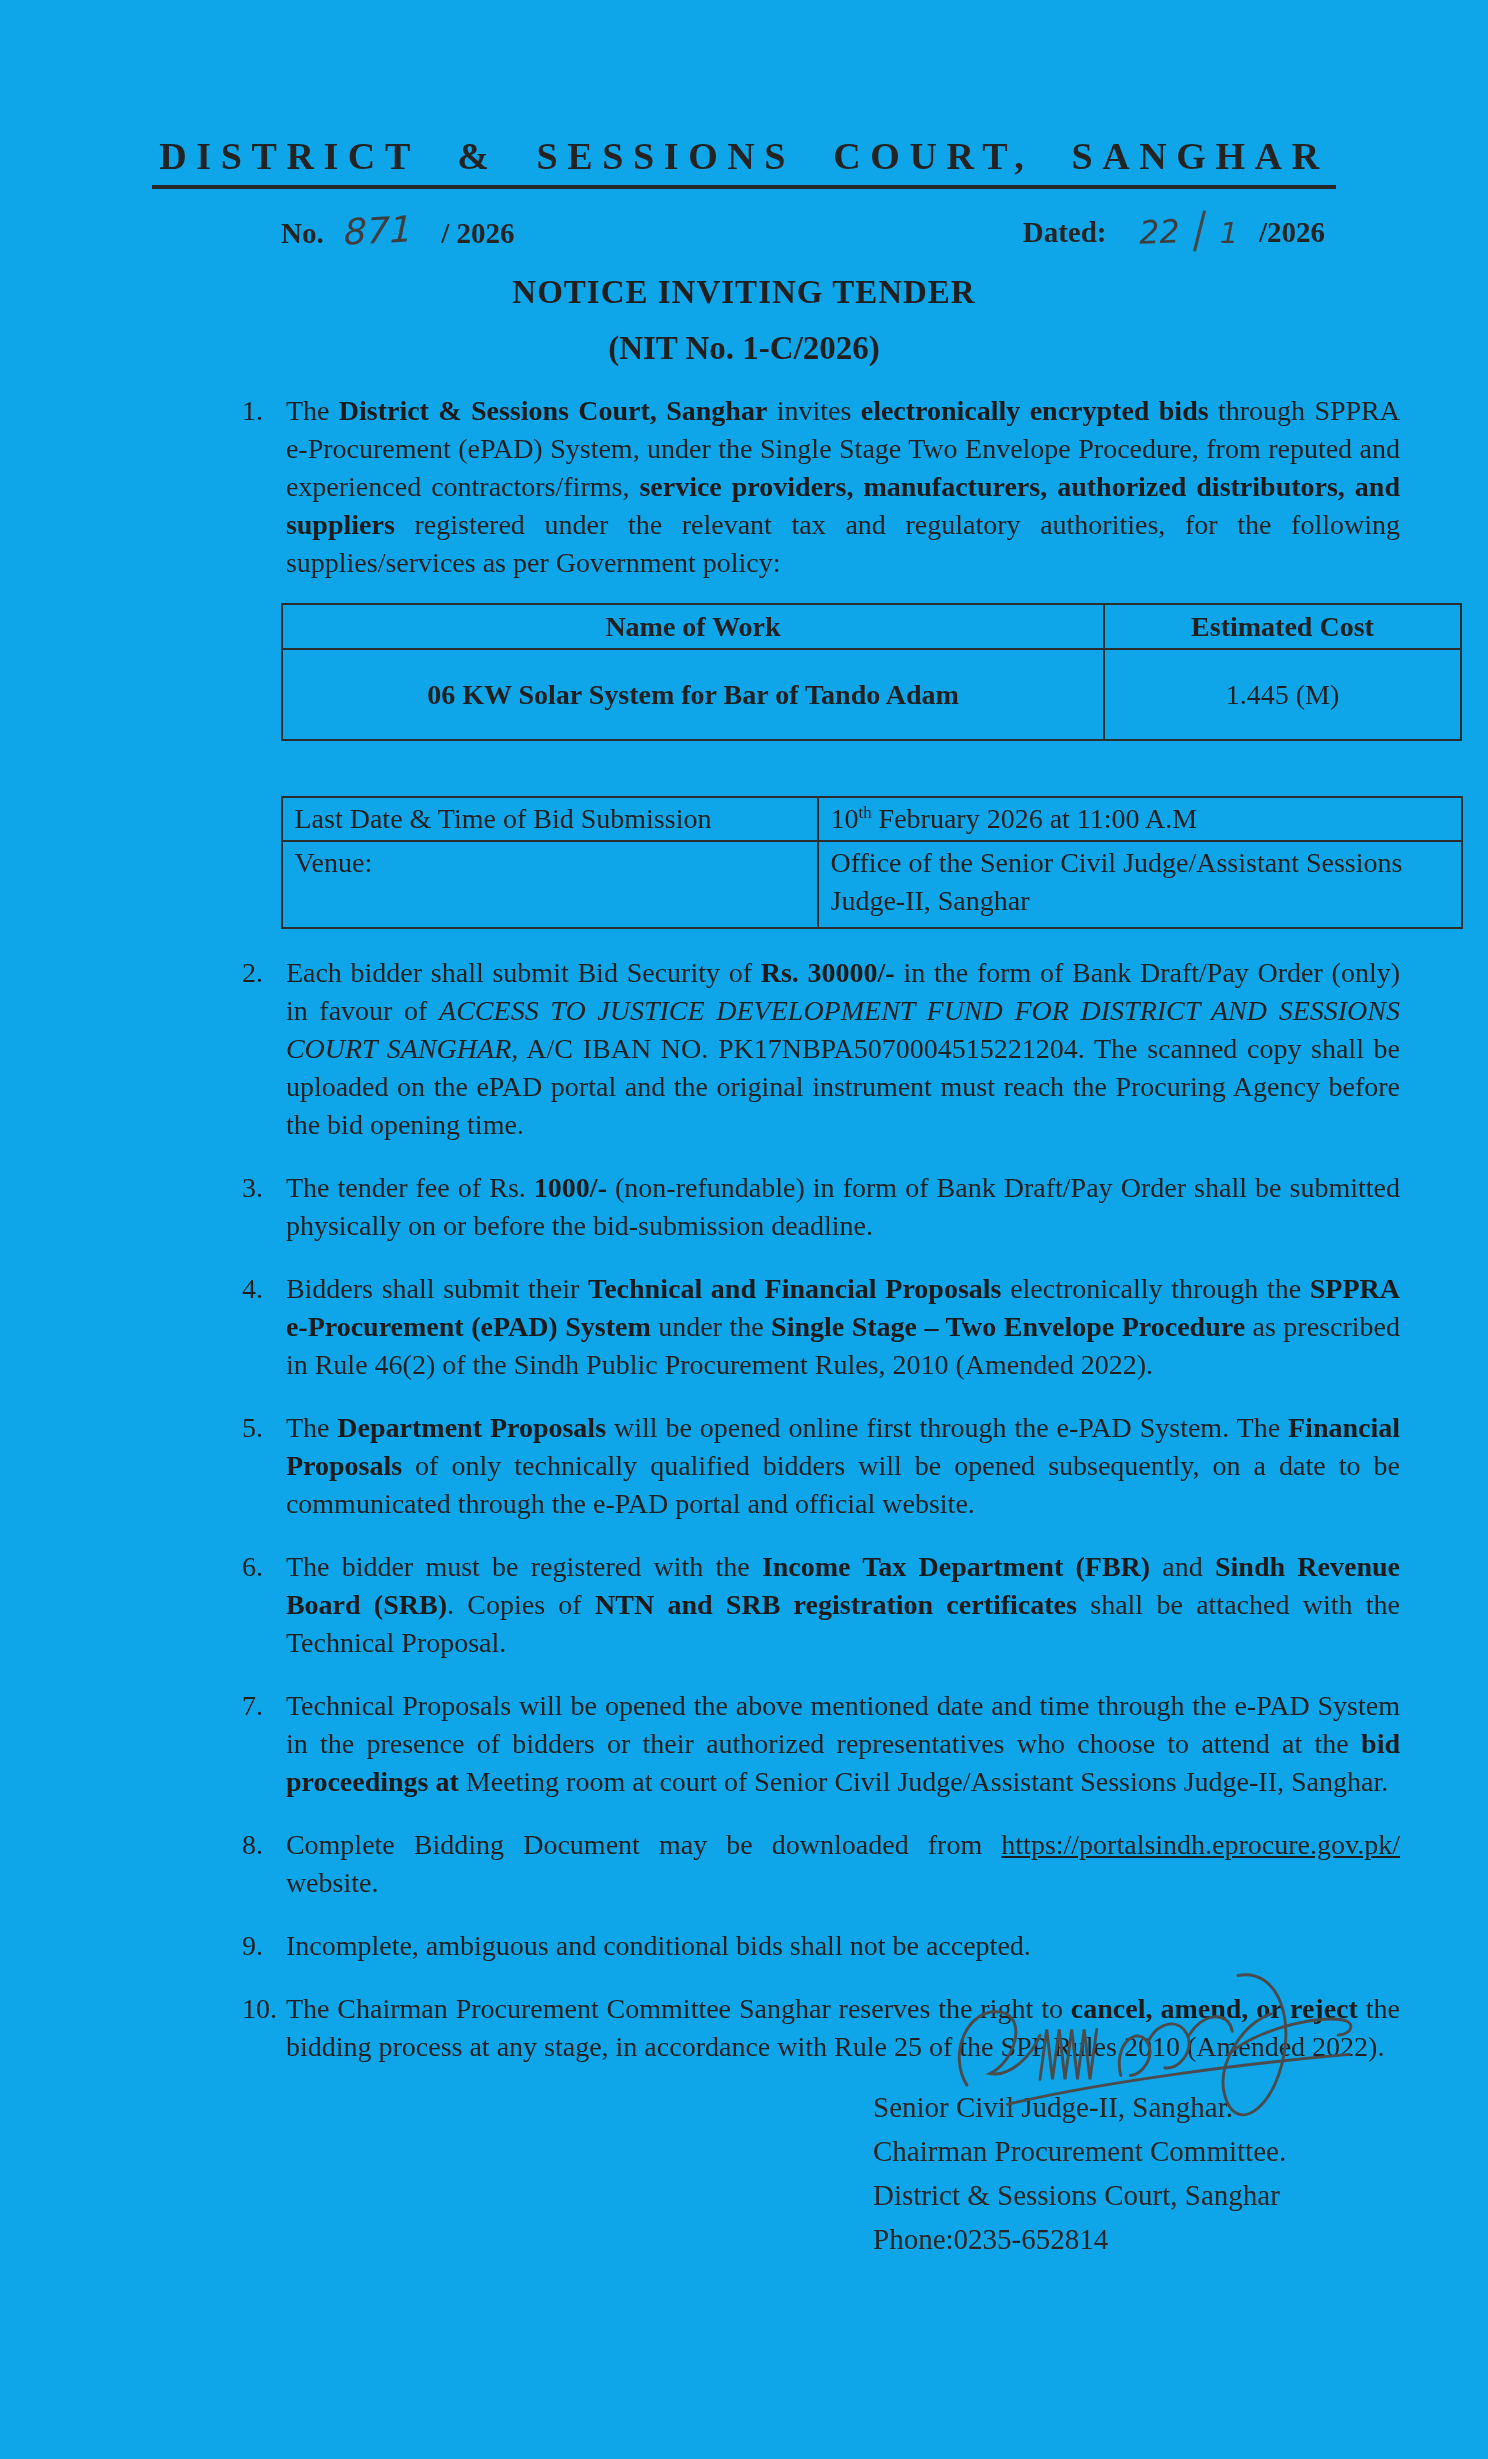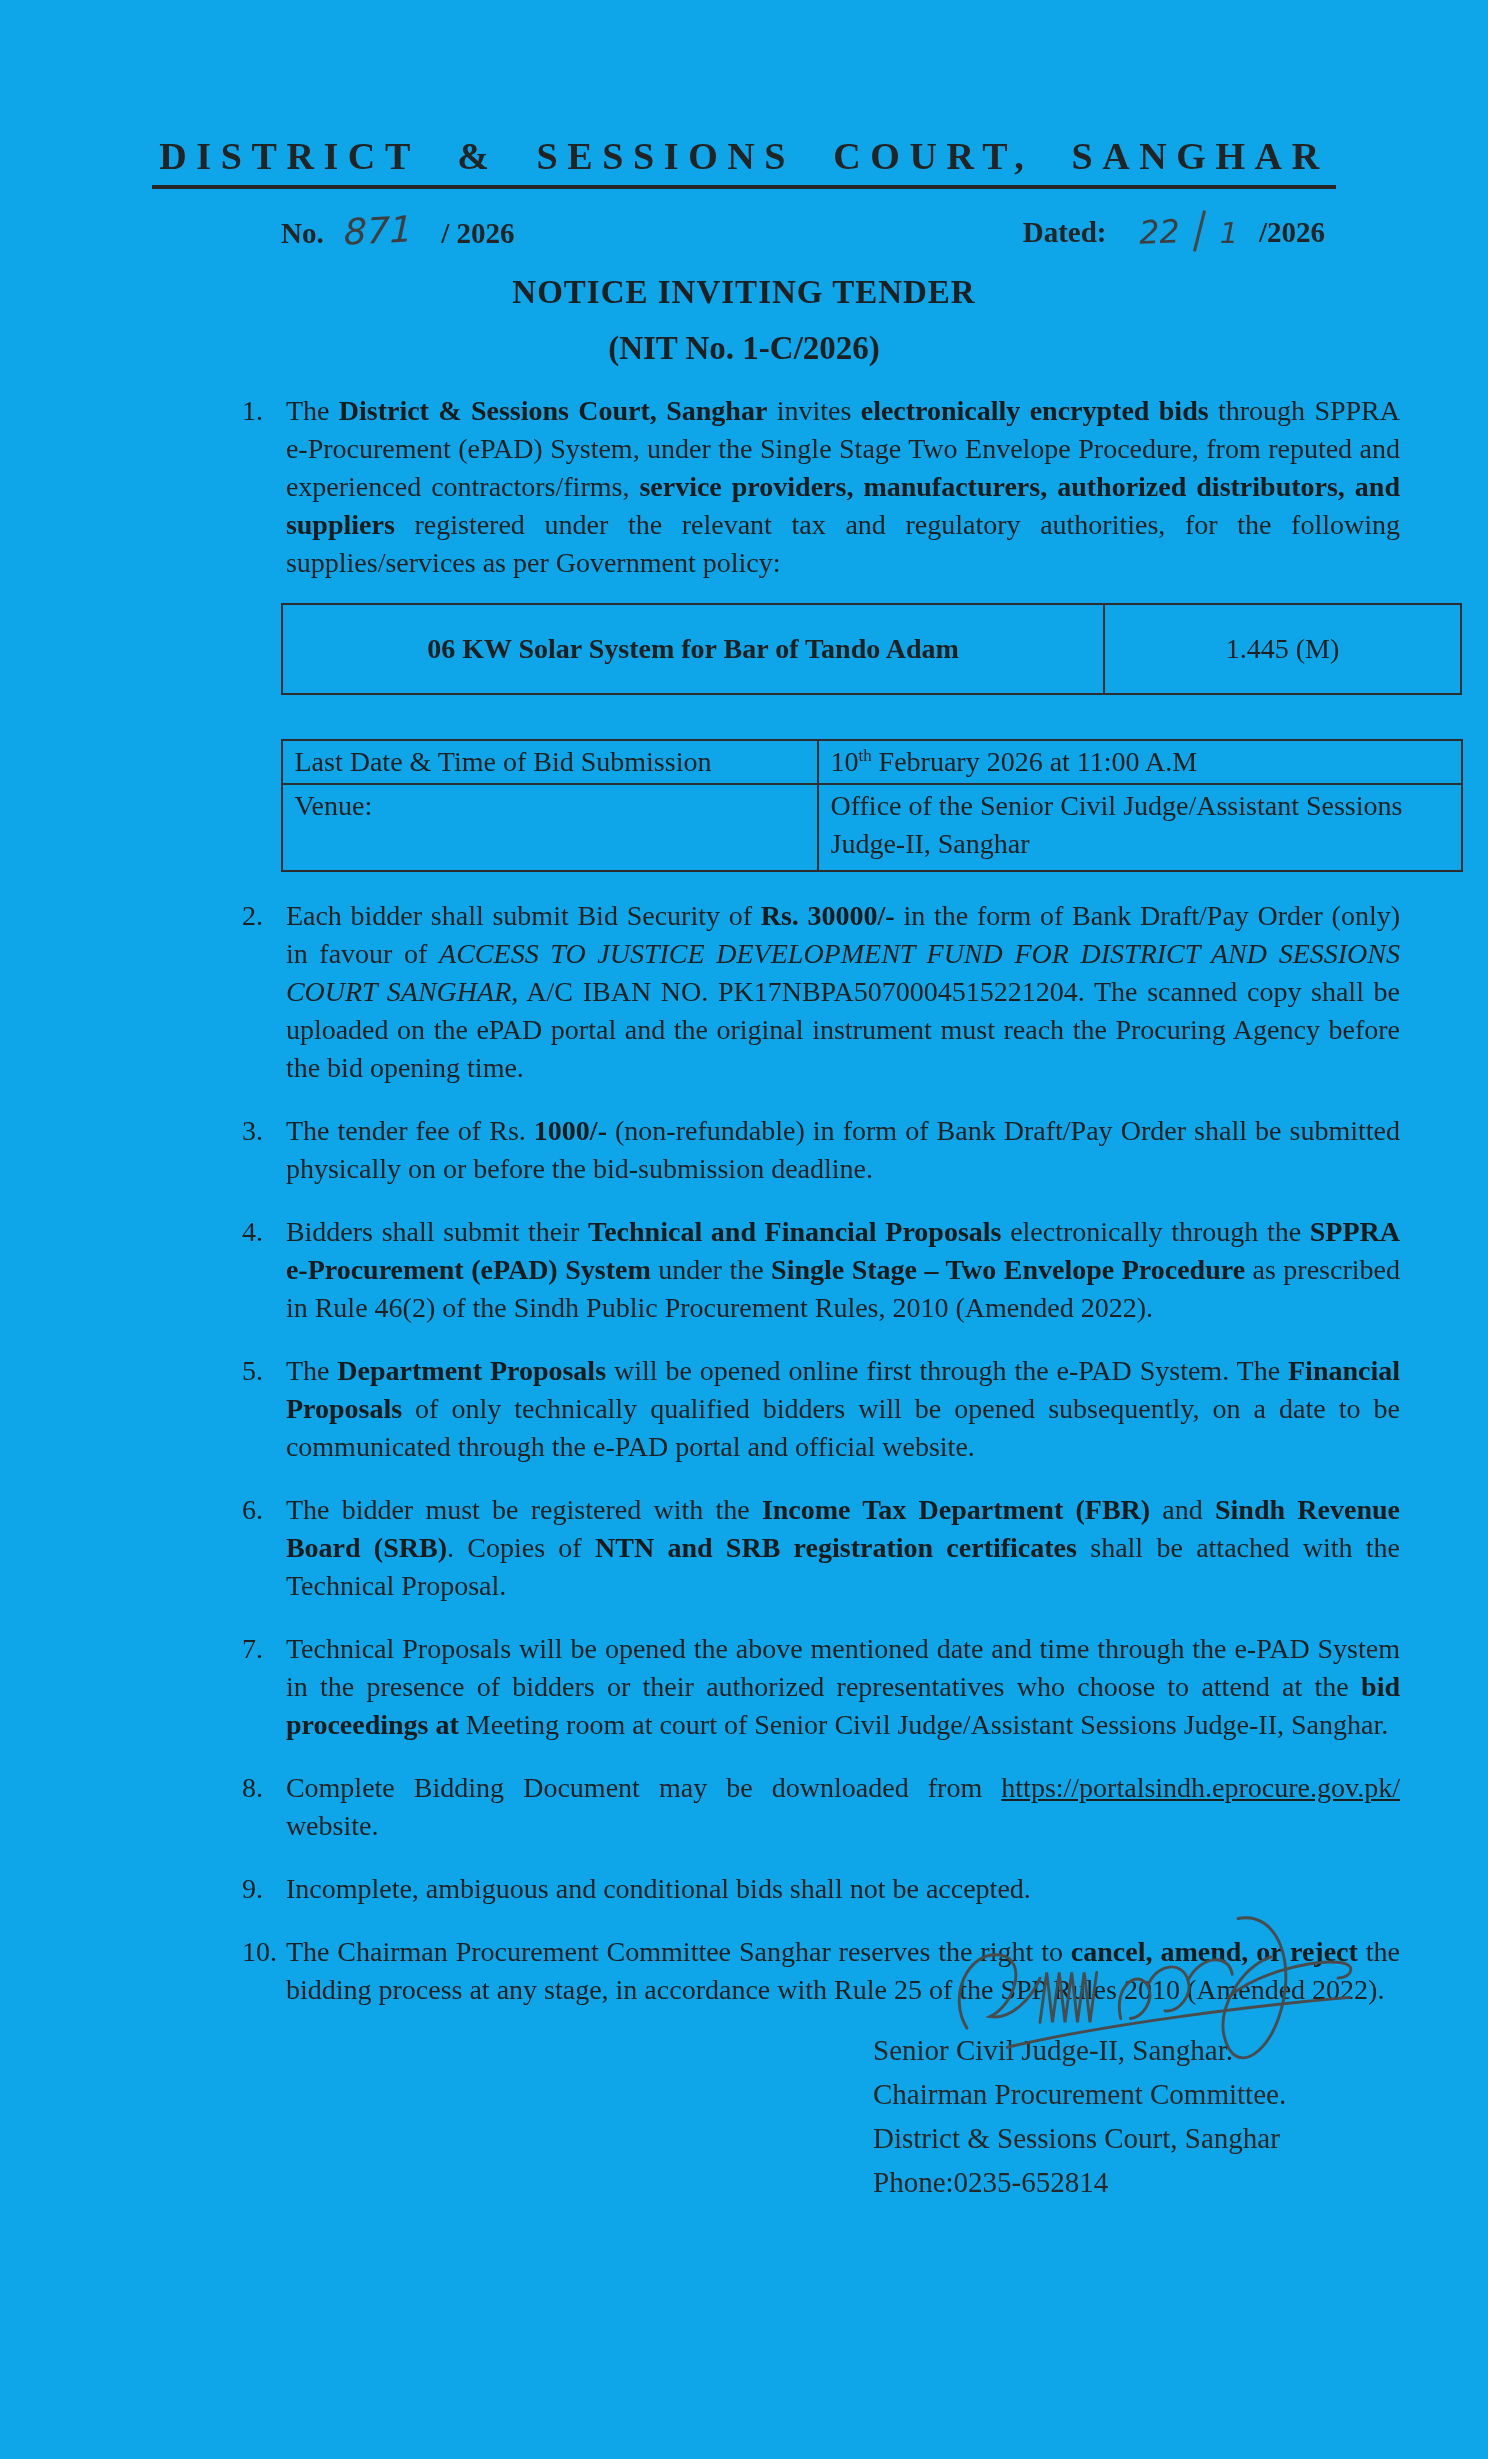--- a/index.html
+++ b/index.html
@@ -33,21 +33,21 @@
   sup{font-size:0.6em;line-height:0;}
   
   .tbl{border-collapse:collapse;margin-left:281px;table-layout:fixed;}
   .tbl th,.tbl td{border:2.9px solid #2d2d2d;font-size:28px;padding:1.9px 11.5px;}
   .t1{margin-top:21px;width:1130px;}
   .t1 .c1{width:797px;}
   .t1 .c2{width:332px;}
   .t1 th{font-weight:700;text-align:center;height:40px;}
   .t1 td{text-align:center;height:85px;}
   .t1 td.work{font-weight:700;}
-  .t2{margin-top:44px;width:1130px;border-radius:19px;}
+  .t2{margin-top:55px;width:1130px;border-radius:19px;}
   .t2 .lab{width:511px;height:38px;text-align:left;vertical-align:top;line-height:38px;}
   .t2 .val{width:619px;text-align:left;vertical-align:top;line-height:38px;}
   .t2 tr.venue td{height:81px;}
   
   .sig-block{position:relative;width:500px;margin:19px 115px 0 auto;text-align:left;
     font-size:29px;line-height:44px;color:#262626;}
   .sig-svg{position:absolute;top:-123px;left:67px;width:423px;height:202px;pointer-events:none;}
   .sig-svg path{fill:none;stroke:#4b4b4b;stroke-width:3;stroke-linecap:round;}
 </style>
 </head>
@@ -79,20 +79,24 @@
 
   <div class="items" id="item-first">
       <div class="item">
         <span class="item-num">1.</span>
         <div class="item-text">The <b>District &amp; Sessions Court, Sanghar</b> invites <b>electronically encrypted bids</b> through SPPRA e-Procurement (ePAD) System, under the Single Stage Two Envelope Procedure, from reputed and experienced contractors/firms, <b>service providers, manufacturers, authorized distributors, and suppliers</b> registered under the relevant tax and regulatory authorities, for the following supplies/services as per Government policy:</div>
       </div>
     </div>
 
   <table class="tbl t1">
     <tbody>
+        <tr>
+      <th class="c1">Name of Work</th>
+      <th class="c2">Estimated Cost</th>
+    </tr>
     <tr>
       <td class="c1 work">06 KW Solar System for Bar of Tando Adam</td>
       <td class="c2">1.445 (M)</td>
     </tr>
   </tbody>
     </table>
 
   <table class="tbl t2">
     <tbody>
         <tr>

